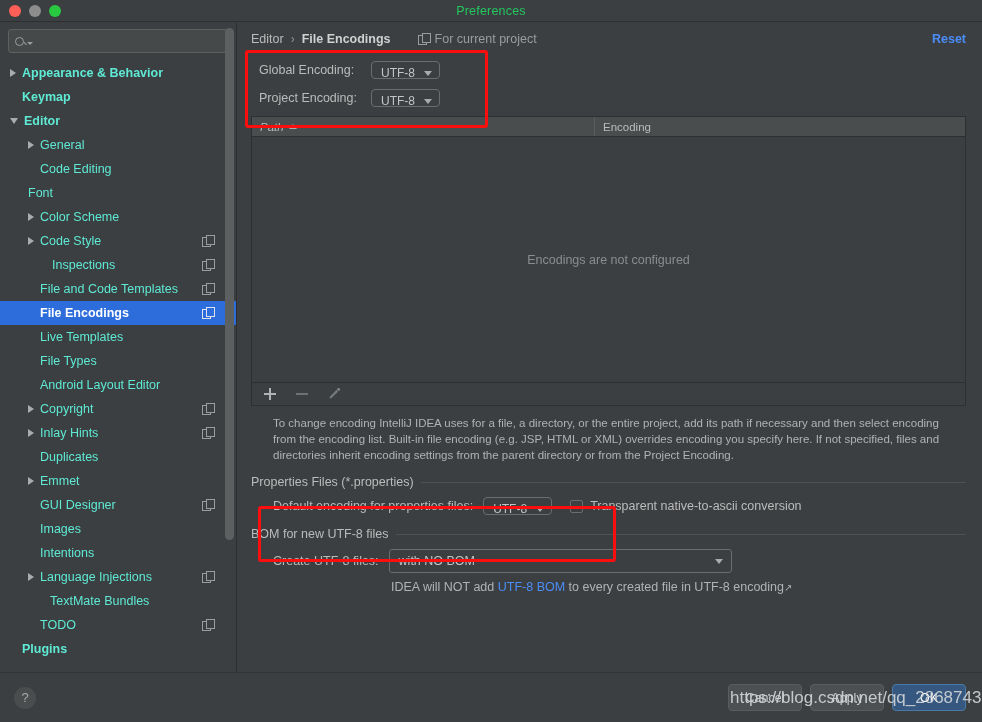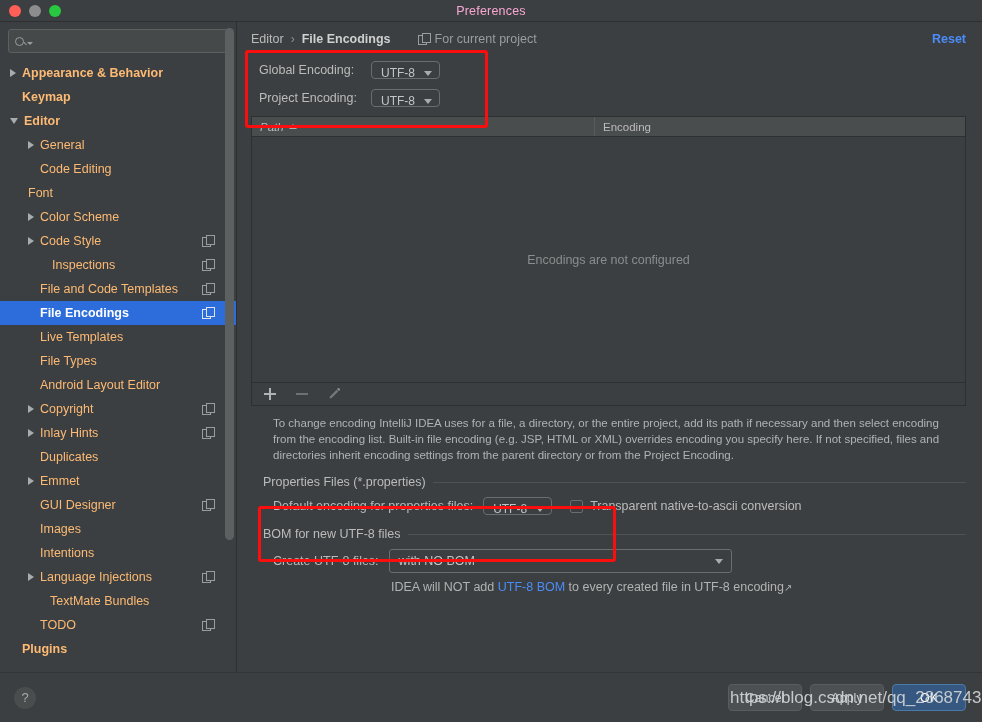--- a/index.html
+++ b/index.html
@@ -41,21 +41,21 @@
   }
   .dot { width: 12px; height: 12px; border-radius: 50%; }
   .dot.red { background: #ff5f57; }
   .dot.yellow { background: #8d8d8d; }
   .dot.green { background: #28c840; }
   .title-text {
     position: absolute;
     left: 0; right: 0;
     text-align: center;
     font-size: 12.5px;
-    color: #f9a8d4;
+    color: #22c55e;
     letter-spacing: .2px;
   }
 
   
   .body-split { display: flex; flex: 1 1 auto; min-height: 0; }
 
   
   .sidebar {
     width: 237px;
     flex: 0 0 237px;
@@ -108,21 +108,21 @@
     flex: 1 1 auto;
     overflow: hidden;
     position: relative;
     padding-top: 2px;
   }
   .tree-item {
     height: 24px;
     display: flex;
     align-items: center;
     font-size: 12.5px;
-    color: #fdba74;
+    color: #5eead4;
     padding-right: 22px;
     position: relative;
     white-space: nowrap;
     cursor: default;
   }
   .tree-item.selected { background: #2d6ddb; color: #ffffff; }
   .tree-item.bold { font-weight: bold; }
   .arrow {
     width: 0; height: 0;
     flex: 0 0 auto;
@@ -302,21 +302,21 @@
     font-size: 11.5px;
     color: #b0b2b3;
     line-height: 16px;
     padding: 9px 2px 0 22px;
   }
 
   
   .group { margin-top: 12px; }
   .group-title-row {
     display: flex; align-items: center; gap: 7px;
-    font-size: 12.5px; color: #bbbbbb; margin-left: 12px;
+    font-size: 12.5px; color: #bbbbbb;
   }
   .group-line { flex: 1; height: 1px; background: #4f5253; }
   .group-body { padding: 8px 0 0 22px; display: flex; align-items: center; gap: 10px; }
   .field-label { font-size: 12.5px; color: #bbbbbb; }
   .checkbox-wrap { display: flex; align-items: center; gap: 7px; margin-left: 8px; cursor: pointer; }
   .checkbox {
     width: 13px; height: 13px;
     border: 1px solid #6a6d6e;
     border-radius: 2px;
     background: #3c3f41;

